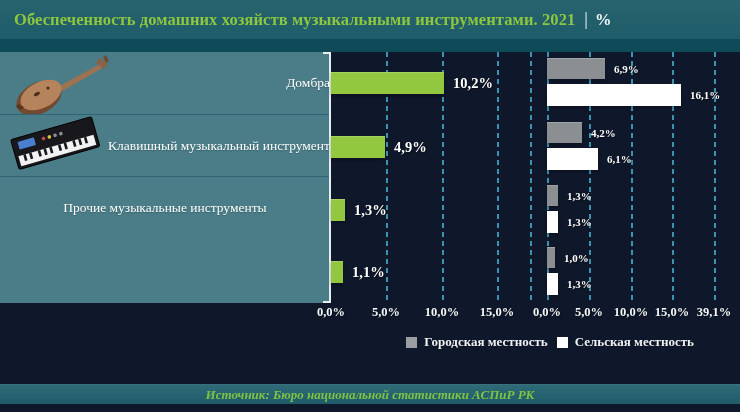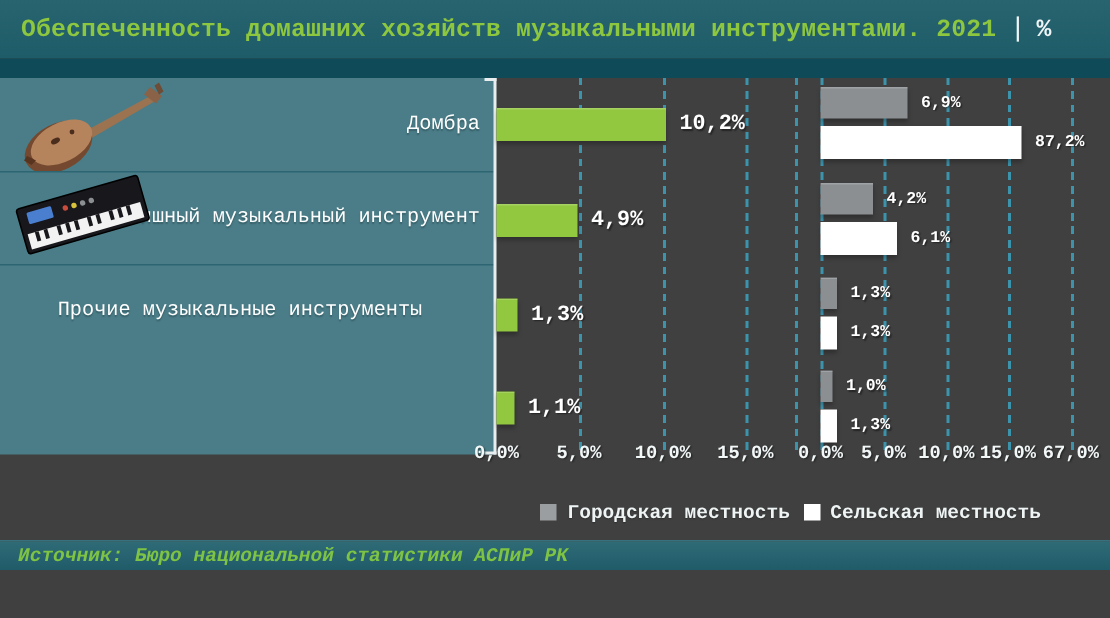--- a/index.html
+++ b/index.html
@@ -1,66 +1,66 @@
 <!DOCTYPE html>
 <html><head>
 <meta charset="utf-8">
 <style>
   html,body{margin:0;padding:0;background:#0d3f4c;}
   .canvas{
     position:relative;width:740px;height:412px;overflow:hidden;
-    background:#404040;
-    font-family:Liberation Mono, monospace;
+    background:#0f172a;
+    font-family:Liberation Serif, serif;
     -webkit-font-smoothing:antialiased;
   }
   
   .header{position:absolute;left:0;top:0;width:740px;height:39px;
     background:linear-gradient(180deg,#27646f 0%,#1e5c69 100%);
     display:flex;align-items:center;padding-left:14px;box-sizing:border-box;}
   .title-green{color:#8dc63f;font-size:16.5px;font-weight:700;letter-spacing:.1px;}
   .title-div{color:#eef5f6;font-size:18px;font-weight:400;margin:0 7px 0 9px;}
   .title-unit{color:#eef5f6;font-size:16.5px;font-weight:700;}
   .dark-strip{position:absolute;left:0;top:39px;width:740px;height:13px;background:#0e4a58;}
   
   .panel{position:absolute;left:0;top:52px;width:330px;height:251px;background:#4a7d88;}
   .panel-row{position:relative;box-sizing:border-box;display:flex;align-items:center;
-    justify-content:flex-end;padding-right:10px;border-bottom:1px solid #2d6573;}
+    justify-content:flex-end;border-bottom:1px solid #2d6573;}
   .panel-row:last-child{border-bottom:none;justify-content:center;}
   .cat-label{color:#ffffff;font-size:13.5px;white-space:nowrap;text-shadow:0 1px 1px rgba(0,0,0,.25);}
   .inst{position:absolute;left:6px;top:2px;}
   
   .axis-bracket{position:absolute;left:323px;top:52px;width:8px;height:251px;box-sizing:border-box;
     border-top:2px solid #e8eef0;border-right:2px solid #e8eef0;border-bottom:2px solid #e8eef0;}
   
   .plot{position:absolute;top:52px;height:251px;}
   #plot-left{left:331px;width:200px;}
   #plot-right{left:547px;width:178px;}
   .gridline{position:absolute;top:0;bottom:0;width:2px;
     background:repeating-linear-gradient(180deg,#3c93ac 0 5px,rgba(0,0,0,0) 5px 9px);}
   .bar{position:absolute;left:0;box-shadow:0 2px 3px rgba(0,0,0,.28),inset 0 1px 0 rgba(255,255,255,.18);}
   .bar-label{position:absolute;height:16px;line-height:16px;color:#ffffff;font-weight:700;
     white-space:nowrap;text-shadow:1px 1px 1px rgba(0,0,0,.45);}
   .lbl-left{font-size:14.5px;}
   .lbl-right{font-size:11px;}
   
-  .axis-labels{position:absolute;top:295px;height:16px;}
+  .axis-labels{position:absolute;top:305px;height:16px;}
   #axis-left{left:331px;width:200px;}
   #axis-right{left:547px;width:178px;}
   .tick{position:absolute;top:0;width:48px;text-align:center;color:#f2f7f8;font-size:12.5px;
     font-weight:700;text-shadow:1px 1px 1px rgba(0,0,0,.4);}
   
   .legend{position:absolute;right:46px;top:334px;display:flex;flex-direction:row;gap:9px;align-items:flex-end;}
   .legend-row{display:flex;align-items:center;gap:7px;}
   .legend-marker{width:11px;height:11px;flex:0 0 auto;}
   .legend-label{color:#eef3f4;font-size:13px;font-weight:600;text-shadow:0 1px 1px rgba(0,0,0,.3);}
   
-  .footer{position:absolute;left:0;top:360px;width:740px;height:20px;
+  .footer{position:absolute;left:0;top:384px;width:740px;height:20px;
     background:linear-gradient(180deg,#2e6b77 0%,#1f5b68 100%);
     border-top:1px solid #38707d;
-    display:flex;align-items:center;justify-content:space-between;
+    display:flex;align-items:center;justify-content:center;
     padding:0 12px;box-sizing:border-box;}
   .source{color:#7ec344;font-size:13px;font-style:italic;font-weight:700;}
   .brand{display:flex;align-items:center;gap:4px;}
   .brand-bold{color:#ffffff;font-size:15px;font-weight:700;font-style:italic;}
   .brand-light{color:#c6d0d3;font-size:15px;font-style:italic;}
 </style>
 </head>
 <body>
 
 <div class="canvas">
@@ -145,41 +145,41 @@
       <div class="gridline" style="left: 167px;"></div>
       <div class="bar" style="top: 6px; height: 21px; width: 58px; background: rgb(139, 143, 146);"></div>
       <span class="bar-label lbl-right" style="left: 67px; top: 9px;">6,9%</span>
       <div class="bar" style="top: 70px; height: 21px; width: 35px; background: rgb(139, 143, 146);"></div>
       <span class="bar-label lbl-right" style="left: 44px; top: 73px;">4,2%</span>
       <div class="bar" style="top: 133px; height: 21px; width: 11px; background: rgb(139, 143, 146);"></div>
       <span class="bar-label lbl-right" style="left: 20px; top: 136px;">1,3%</span>
       <div class="bar" style="top: 195px; height: 21px; width: 8px; background: rgb(139, 143, 146);"></div>
       <span class="bar-label lbl-right" style="left: 17px; top: 198px;">1,0%</span>
       <div class="bar" style="top: 32px; height: 22px; width: 134px; background: rgb(255, 255, 255);"></div>
-      <span class="bar-label lbl-right" style="left: 143px; top: 35px;">87,2%</span>
+      <span class="bar-label lbl-right" style="left: 143px; top: 35px;">16,1%</span>
       <div class="bar" style="top: 96px; height: 22px; width: 51px; background: rgb(255, 255, 255);"></div>
       <span class="bar-label lbl-right" style="left: 60px; top: 99px;">6,1%</span>
       <div class="bar" style="top: 159px; height: 22px; width: 11px; background: rgb(255, 255, 255);"></div>
       <span class="bar-label lbl-right" style="left: 20px; top: 162px;">1,3%</span>
       <div class="bar" style="top: 221px; height: 22px; width: 11px; background: rgb(255, 255, 255);"></div>
       <span class="bar-label lbl-right" style="left: 20px; top: 224px;">1,3%</span>
     </div>
 
   <div class="axis-labels" id="axis-left">
       <span class="tick" style="left: -24px;">0,0%</span>
       <span class="tick" style="left: 31px;">5,0%</span>
       <span class="tick" style="left: 87px;">10,0%</span>
       <span class="tick" style="left: 142px;">15,0%</span>
     </div>
   <div class="axis-labels" id="axis-right">
       <span class="tick" style="left: -24px;">0,0%</span>
       <span class="tick" style="left: 18px;">5,0%</span>
       <span class="tick" style="left: 60px;">10,0%</span>
       <span class="tick" style="left: 101px;">15,0%</span>
-      <span class="tick" style="left: 143px;">67,0%</span>
+      <span class="tick" style="left: 143px;">39,1%</span>
     </div>
 
   <div class="legend">
     <div class="legend-row">
       <span class="legend-marker" style="background: rgb(154, 158, 161);"></span>
       <span class="legend-label">Городская местность</span>
     </div>
     <div class="legend-row">
       <span class="legend-marker" style="background: rgb(255, 255, 255);"></span>
       <span class="legend-label">Сельская местность</span>

